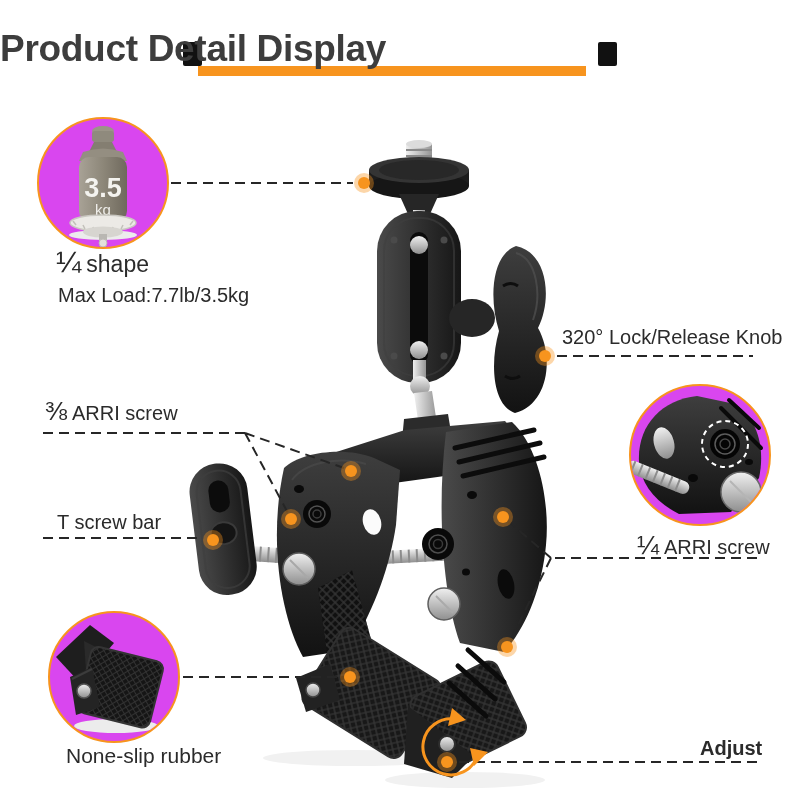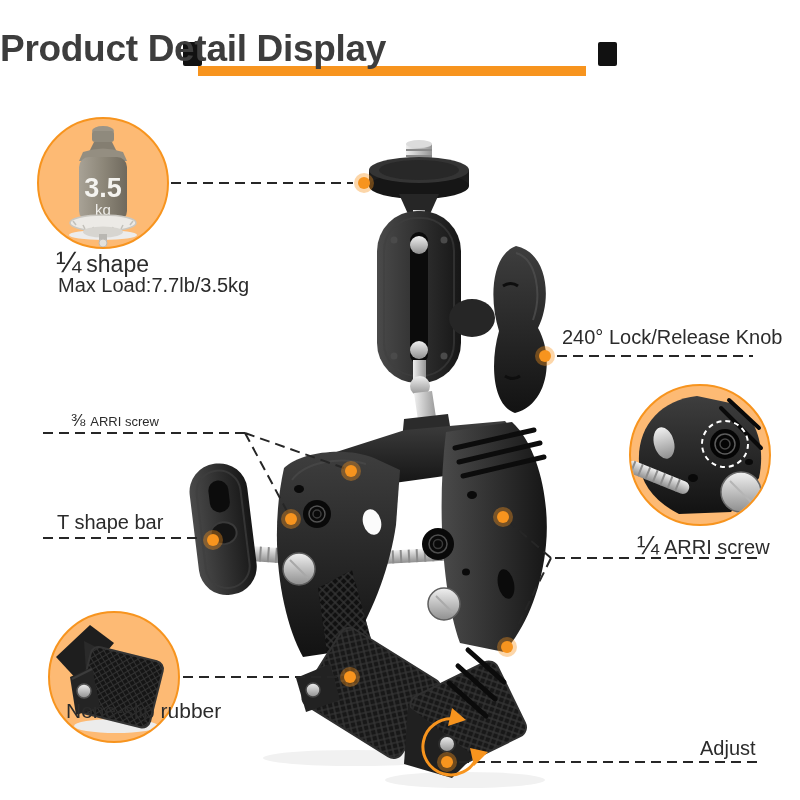--- a/index.html
+++ b/index.html
@@ -14,31 +14,31 @@
     display:inline-block;position:relative;z-index:2;
     font-size:37px;font-weight:bold;letter-spacing:-0.3px;color:#3d3d3d;
   }
   .title-underline{left:198px;top:66px;width:388px;height:10px;background:#F7941E;z-index:1;}
   .title-sq{width:19px;height:24px;background:#111111;border-radius:2px;top:42px;z-index:2;}
   .title-sq.left{left:183px;} .title-sq.right{left:598px;}
   
   .lbl{position:absolute;z-index:7;color:#2b2b2b;white-space:nowrap;}
   .frac{font-size:1.32em;line-height:1;margin-right:5px;}
   .lbl-screw{left:56px;top:247px;font-size:23px;}
-  .lbl-load{left:58px;top:274px;font-size:20px;}
+  .lbl-load{left:58px;top:284px;font-size:20px;}
   .lbl-knob{left:562px;top:326px;font-size:20px;}
-  .lbl-arri38{left:45px;top:412px;font-size:13px;margin-left:26px;}
+  .lbl-arri38{left:45px;top:398px;font-size:20px;}
   .lbl-tbar{left:57px;top:511px;font-size:20px;}
   .lbl-arri14{left:637px;top:532px;font-size:20px;}
-  .lbl-rubber{left:66px;top:699px;font-size:21px;text-align:right;}
-  .lbl-adjust{left:700px;top:737px;font-size:20px;}
+  .lbl-rubber{left:66px;top:744px;font-size:21px;text-align:right;}
+  .lbl-adjust{left:700px;top:737px;font-size:20px;font-weight:bold;}
   
   .callout{
     position:absolute;border:2px solid #F7941E;border-radius:50%;
-    background:#fdba74;overflow:hidden;z-index:5;
+    background:#d946ef;overflow:hidden;z-index:5;
   }
   .c-weight{left:37px;top:117px;width:128px;height:128px;}
   .c-arri14{left:629px;top:384px;width:138px;height:138px;}
   .c-rubber{left:48px;top:611px;width:128px;height:128px;}
   .callout svg{display:block;width:100%;height:100%;}
   svg.layer{position:absolute;left:0;top:0;z-index:1;}
   svg.layer.connect{z-index:4;}
 </style>
 </head>
 <body>
@@ -327,27 +327,27 @@
     <path d="M22,66 L42,56" stroke="#3c3c3c" stroke-width="2"></path>
     <circle cx="34" cy="78" r="7" fill="url(#gS3)" stroke="#555555" stroke-width="1.5"></circle>
   </svg>
 </div>
 
 <div class="lbl lbl-screw">
   <span class="frac">¼</span><span>shape</span>
 </div>
 <div class="lbl lbl-load">Max Load:7.7lb/3.5kg</div>
 
-<div class="lbl lbl-knob">240° Lock/Release Knob</div>
+<div class="lbl lbl-knob">320° Lock/Release Knob</div>
 
 <div class="lbl lbl-arri38">
   <span class="frac">⅜</span><span>ARRI screw</span>
 </div>
 
-<div class="lbl lbl-tbar">T shape bar</div>
+<div class="lbl lbl-tbar">T screw bar</div>
 
 <div class="lbl lbl-arri14">
   <span class="frac">¼</span><span>ARRI screw</span>
 </div>
 
 <div class="lbl lbl-rubber">None-slip rubber</div>
 
 <div class="lbl lbl-adjust">Adjust</div>
 
 </body></html>

